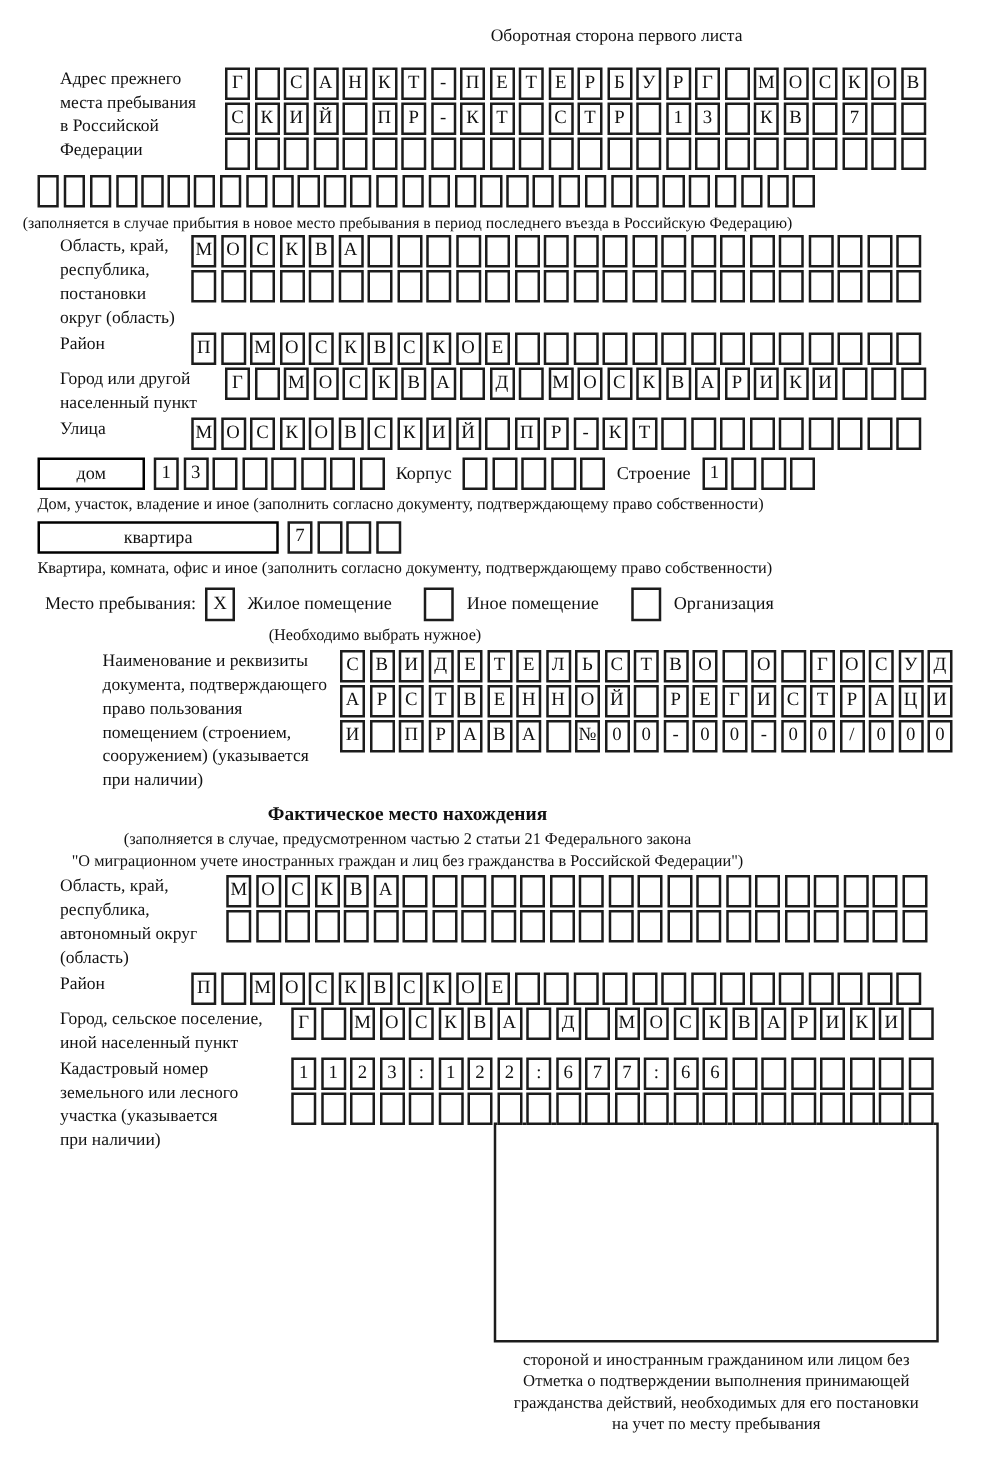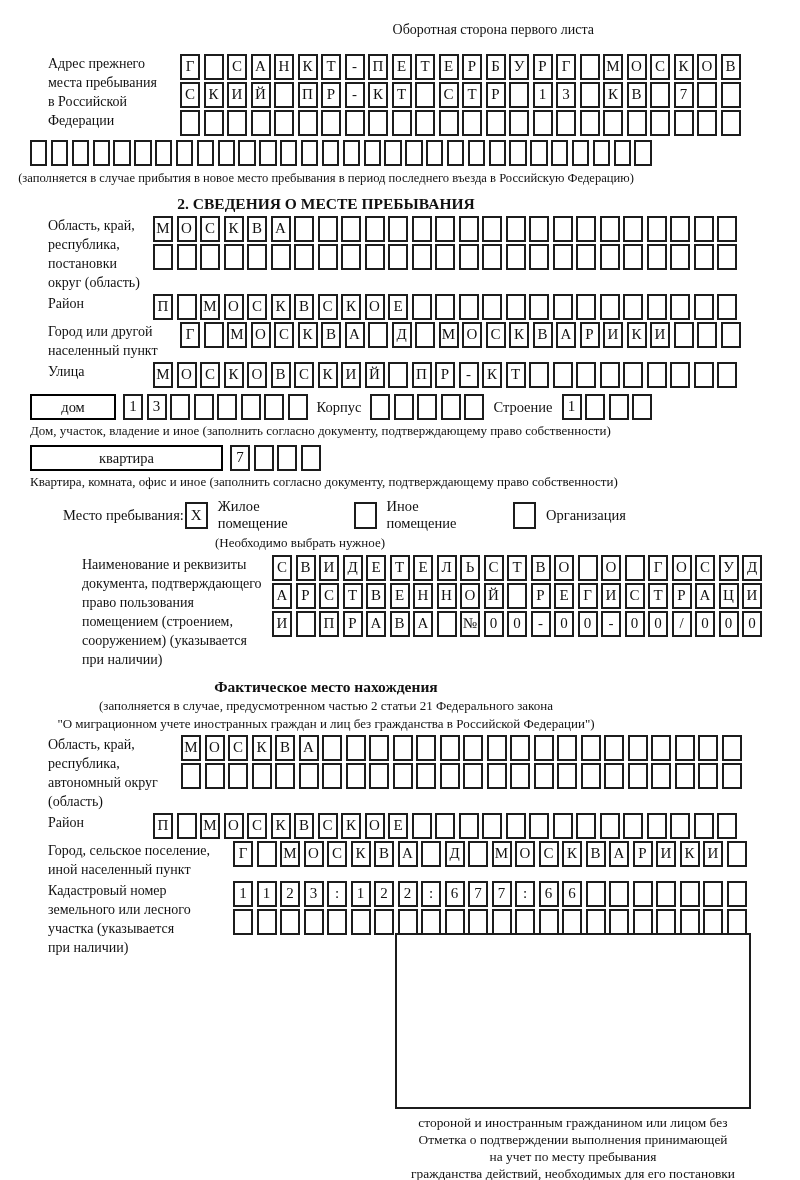--- a/index.html
+++ b/index.html
@@ -29,21 +29,21 @@
   .section-title { text-align:center; font-size:15.5px; font-weight:bold; margin-top:8px; line-height:20px; }
 
   .house-row { display:flex; align-items:center; gap:7px; margin-left:30px; margin-top:6px; }
   .named-box { border:2px solid #000000; height:26px; text-align:center;
                font-size:14.5px; line-height:22px; }
   .named-box.dom { width:165px; }
   .named-box.kv  { width:193px; }
   .inline-label { font-size:14.5px; padding:0 2px; }
   .caption { font-size:13px; line-height:16px; margin:3px 0 0 30px; }
 
-  .stay-row { display:flex; align-items:center; padding-left:63px; margin-top:8px; }
+  .stay-row { display:flex; align-items:center; padding-left:36px; margin-top:8px; }
   .stay-row .stay-label { font-size:14.5px; width:128px; }
   .cb { display:inline-block; width:24px; height:27px; border:2px solid #1c1c1c;
         font-size:15px; line-height:23px; text-align:center; }
   .opt-label { font-size:14.5px; margin:0 26px 0 10px; }
   .stay-hint { font-size:13px; margin-left:150px; width:300px; text-align:center; margin-top:3px; }
 
   .doc-field { margin-top:4px; }
 
   .center-note { text-align:center; font-size:13px; line-height:18px; }
 
@@ -173,21 +173,20 @@
       <span class="cell"></span>
       <span class="cell"></span>
       <span class="cell"></span>
       <span class="cell"></span>
       <span class="cell"></span>
       <span class="cell"></span>
       <span class="cell"></span>
     </div>
   <div class="footnote">(заполняется в случае прибытия в новое место пребывания в период последнего въезда в Российскую Федерацию)</div>
 
-  <div class="section-title">2. СВЕДЕНИЯ О МЕСТЕ ПРЕБЫВАНИЯ</div>
 
   <div class="field">
     <div class="field-label w105">
         <div>Область, край,</div>
         <div>республика,</div>
         <div>постановки</div>
         <div>округ (область)</div>
       </div>
     <div class="rowstack">
       <div class="boxrow">
@@ -662,18 +661,18 @@
           <span class="cell"></span>
         </div>
     </div>
   </div>
 
   <div class="stamp-wrap">
     <div class="stamp-box"></div>
     <div class="stamp-caption">
         <div>стороной и иностранным гражданином или лицом без</div>
         <div>Отметка о подтверждении выполнения принимающей</div>
+        <div>гражданства действий, необходимых для его постановки</div>
         <div>на учет по месту пребывания</div>
-        <div>гражданства действий, необходимых для его постановки</div>
       </div>
   </div>
 
 </div>
 
 </body></html>

